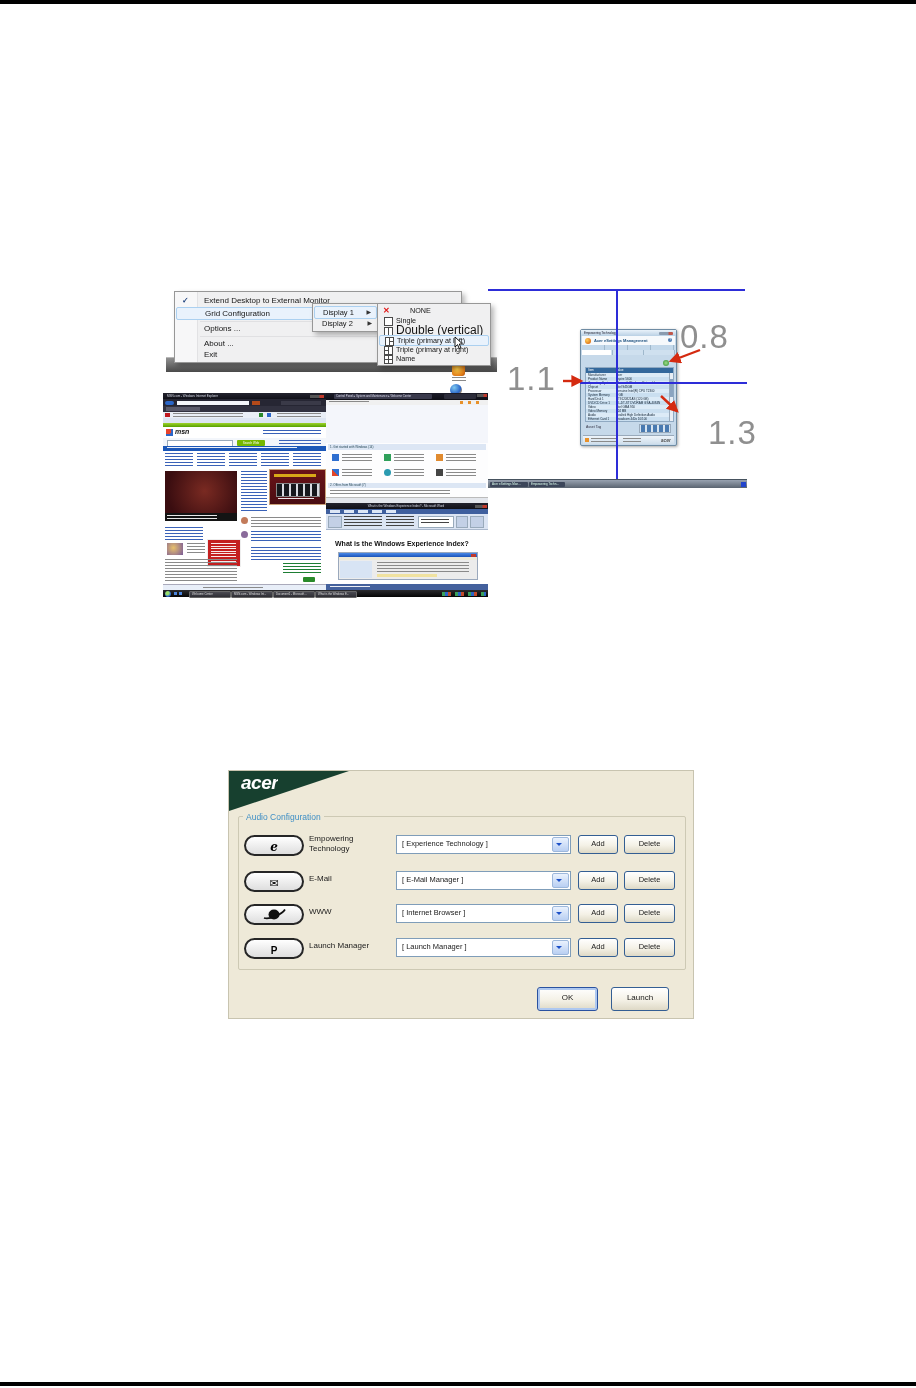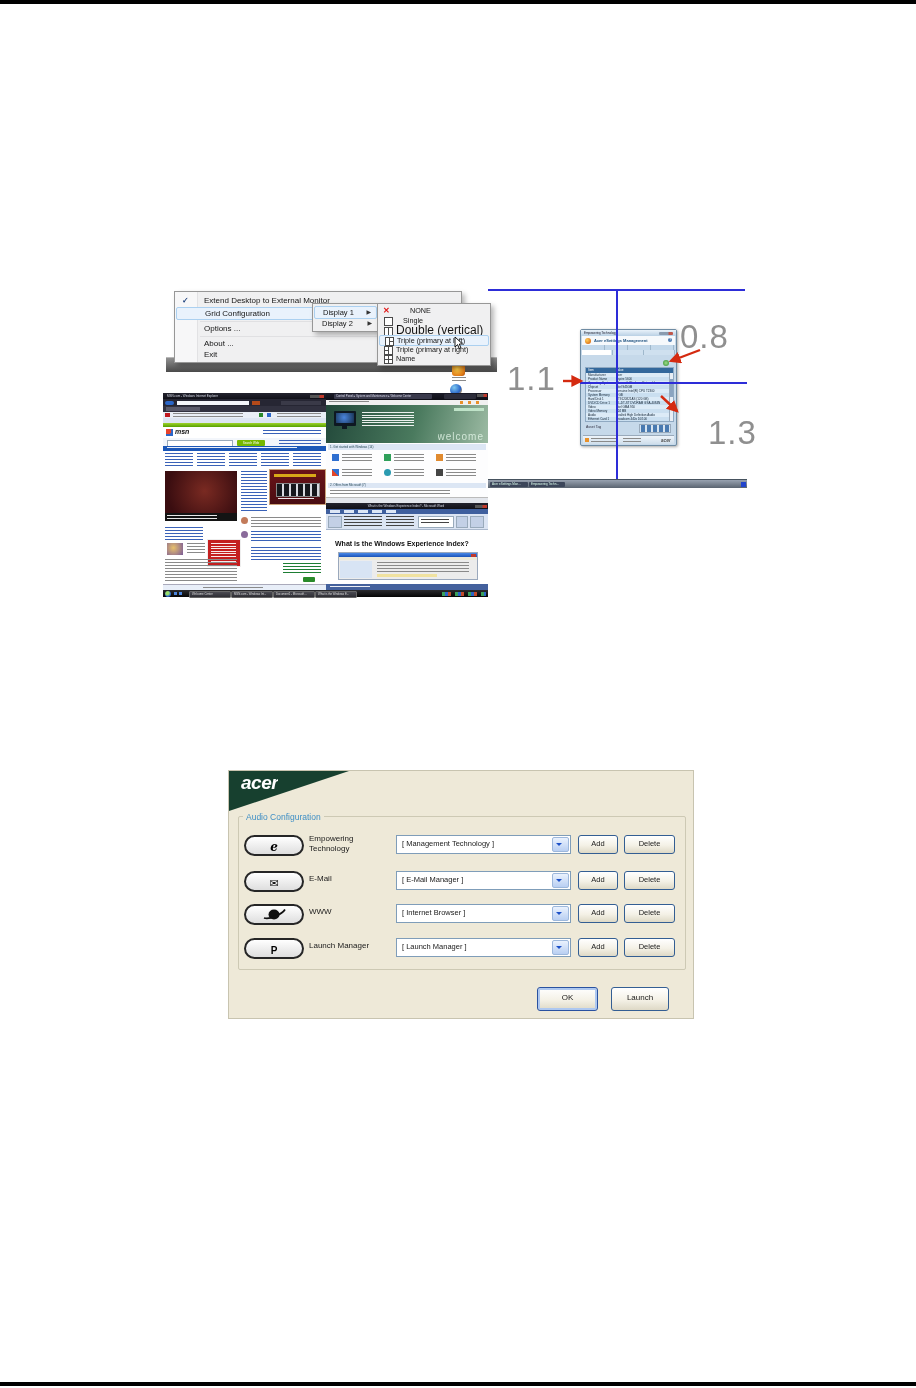--- a/index.html
+++ b/index.html
@@ -104,21 +104,21 @@
       </div>
     </div>
 
     <div class="menu" style="left:377px;top:303px;width:112px;height:61px">
       <div class="mitem" style="top:2px;height:9px;line-height:9px;font-size:7.2px">
         <span class="xred">✕</span>
         <span class="lbl" style="left:31px">NONE</span>
       </div>
       <div class="mitem" style="top:12px;height:9px;line-height:9px;font-size:7.2px">
         <span class="gic"></span>
-        <span class="lbl" style="left:24px">Single</span>
+        <span class="lbl" style="left:17px">Single</span>
       </div>
       <div class="mitem" style="top:22px;height:9px;line-height:9px;font-size:12px">
         <span class="gic">
             <b class="gv"></b>
           </span>
         <span class="lbl" style="left:17px">Double (vertical)</span>
       </div>
       <div class="mitem hl" style="top:31px;height:9px;line-height:9px;font-size:7.2px">
         <span class="gic">
             <b class="gv"></b>
@@ -233,29 +233,20 @@
 
     <div class="a" style="left:163px;top:0;width:162px;height:110px;background:#f4f6fb">
       <div class="a" style="left:0;top:0;width:162px;height:7px;background:linear-gradient(#1c1c28,#0e0e16)">
         <span class="a tx" style="left:8px;top:1px;width:96px;height:5px;background:#3a3a4c;color:#dde;font-size:2.8px;line-height:5px;padding-left:2px;border-radius:1px">Control Panel ▸ System and Maintenance ▸ Welcome Center</span>
         <span class="a" style="left:118px;top:1px;width:32px;height:5px;background:#2c2c3a;border-radius:1px"></span>
         <span class="a" style="right:1px;top:1px;width:10px;height:3px;background:linear-gradient(90deg,#555 0 3px,#555 4px 6px,#c0392b 7px 10px)"></span>
       </div>
       <div class="a" style="left:0;top:7px;width:162px;height:5px;background:#f0f0f0">
         <span class="a lng" style="left:3px;top:1px;width:40px;height:3px"></span>
         <span class="a" style="right:6px;top:1px;width:22px;height:3px;background:repeating-linear-gradient(90deg,#e8912a 0 3px,transparent 3px 8px)"></span>
-      </div>
-      <div class="a" style="left:0;top:12px;width:162px;height:38px;background:linear-gradient(105deg,#22483a,#4a7a5e 55%,#9dbba4)">
-        <span class="a" style="left:8px;top:6px;width:22px;height:15px;background:#0e1822;border-radius:1px">
-            <span class="a" style="left:2px;top:2px;width:18px;height:10px;background:radial-gradient(circle at 45% 45%,#4a84dc,#16304e)"></span>
-          </span>
-        <span class="a" style="left:16px;top:21px;width:5px;height:3px;background:#0e1822"></span>
-        <span class="a lnw" style="left:36px;top:7px;width:52px;height:16px"></span>
-        <span class="a" style="right:4px;top:3px;width:30px;height:3px;background:#bfe3c8"></span>
-        <span class="a tx" style="right:4px;bottom:1px;font-size:10px;color:rgba(223,242,228,.85);letter-spacing:1px">welcome</span>
       </div>
       <div class="a" style="left:0;top:50px;width:162px;height:54px;background:#fdfdfe">
         <span class="a tx" style="left:2px;top:1px;width:156px;height:6px;background:#dce6f4;font-size:3px;line-height:6px;color:#245;padding-left:2px">1. Get started with Windows (14)</span>
         <span class="a" style="left:6px;top:11px;width:7px;height:7px;background:#2f6fd0"></span>
           <span class="a lng" style="left:16px;top:11px;width:30px;height:7px"></span>
         <span class="a" style="left:58px;top:11px;width:7px;height:7px;background:#2fa05a"></span>
           <span class="a lng" style="left:68px;top:11px;width:30px;height:7px"></span>
         <span class="a" style="left:110px;top:11px;width:7px;height:7px;background:#e08a2f"></span>
           <span class="a lng" style="left:120px;top:11px;width:30px;height:7px"></span>
         <span class="a" style="left:6px;top:26px;width:7px;height:7px;background:linear-gradient(45deg,#e0452a 50%,#2f6fd0 50%)"></span>
@@ -432,21 +423,21 @@
     <div class="a" style="left:0;top:0;width:120px;height:40px;background:#17402f;clip-path:polygon(0 0,100% 0,0 100%)"></div>
     <div class="a tx" style="left:12px;top:1px;font:italic bold 19px 'Liberation Sans',sans-serif;color:#fff;letter-spacing:-0.5px">acer</div>
 
     <div class="a" style="left:9px;top:45px;width:446px;height:152px;border:1px solid #cdc9b4;border-radius:2px">
       <span class="a tx" style="left:4px;top:-5px;background:#eee9d8;padding:0 3px;font-size:8.5px;color:#3f8fc5">Audio Configuration</span>
 
       <div class="a" style="left:0;top:17px;width:446px;height:22px">
         <span class="oval"><span style="font:italic bold 12px 'DejaVu Serif',serif;line-height:16px">e</span></span>
         <span class="rowlbl">Empowering Technology</span>
         <span class="dd" style="left:157px;top:1px;width:173px">
-            <span class="ddv">[ Management Technology ]</span>
+            <span class="ddv">[ Experience Technology ]</span>
             <span class="ddbtn"></span>
           </span>
         <span class="xpbtn" style="left:339px;top:1px;width:38px">Add</span>
         <span class="xpbtn" style="left:385px;top:1px;width:49px">Delete</span>
       </div>
 
       <div class="a" style="left:0;top:53px;width:446px;height:22px">
         <span class="oval"><span style="font-size:11px;line-height:15px">✉</span></span>
         <span class="rowlbl" style="line-height:17px">E-Mail</span>
         <span class="dd" style="left:157px;top:1px;width:173px">

